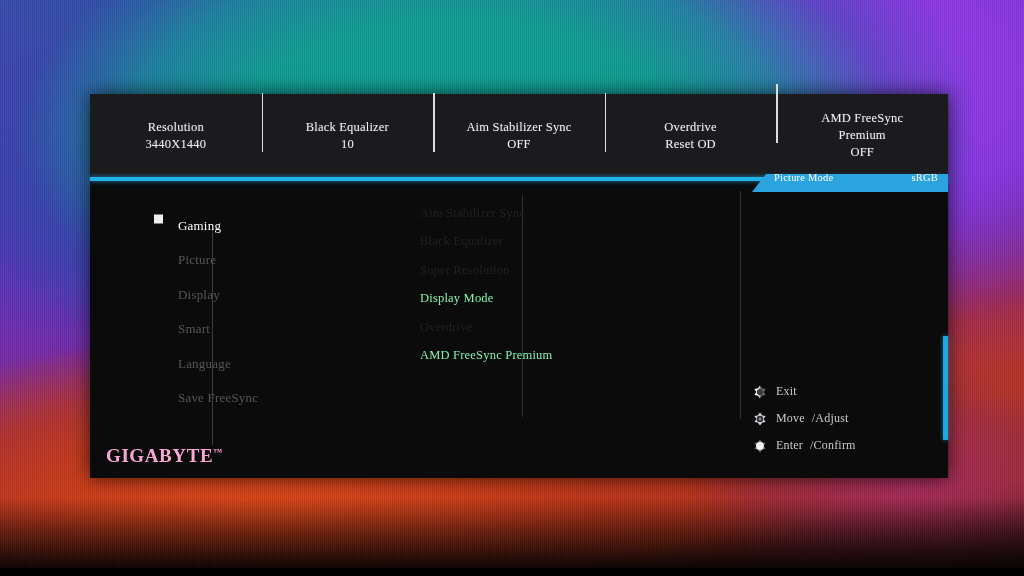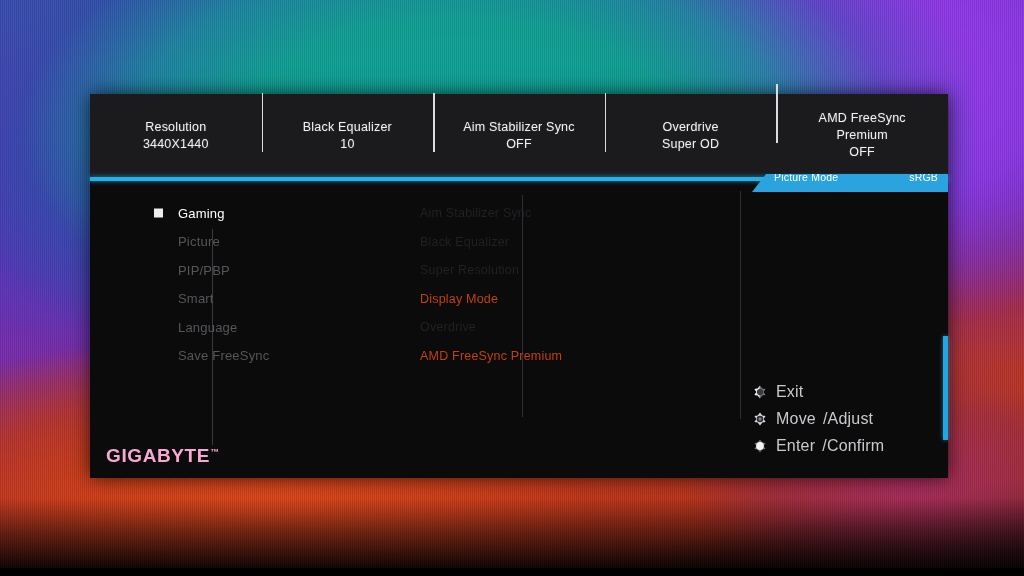--- a/index.html
+++ b/index.html
@@ -6,21 +6,21 @@
   html, body {
     margin: 0;
     padding: 0;
     background: #000;
   }
   #screen {
     position: relative;
     width: 1024px;
     height: 568px;
     overflow: hidden;
-    font-family: Liberation Sans, sans-serif;
+    font-family: Liberation Serif, serif;
     background: #2a1040;
   }
 
   
   .bg-base {
     position: absolute;
     inset: 0;
     background: linear-gradient(170deg,
         #3e4fb3 0%,
         #5a3fc0 18%,
@@ -206,24 +206,25 @@
   .col-cat {
     position: absolute;
     left: 58px;
     top: 18px;
     width: 175px;
   }
   .cat-item {
     position: relative;
     height: 28.5px;
     display: flex;
-    align-items: center;
+    align-items: flex-end;
     font-size: 13px;
     letter-spacing: 0.2px;
     padding-left: 30px;
+    margin-top: 6px;
   }
   .cat-item.active { color: #ffffff; }
   .cat-item.dim    { color: #55565a; }
   .cat-marker {
     position: absolute;
     left: 6px;
     top: 50%;
     transform: translateY(-50%);
     width: 9px;
     height: 9px;
@@ -246,21 +247,21 @@
     width: 185px;
   }
   .sub-item {
     height: 28.5px;
     display: flex;
     align-items: center;
     font-size: 12.5px;
     letter-spacing: 0.2px;
     white-space: nowrap;
   }
-  .sub-item.lvl-on   { color: #c2410c; }
+  .sub-item.lvl-on   { color: #86efac; }
   .sub-item.lvl-off  { color: #202124; }
 
   
   .divider {
     position: absolute;
     width: 1px;
     background: #2e2f33;
   }
   .div-a { left: 432px; top: 14px; height: 222px; }
   .div-b { left: 650px; top: 10px; height: 228px; }
@@ -269,21 +270,21 @@
   .hints {
     position: absolute;
     left: 662px;
     top: 197px;
     width: 190px;
   }
   .hint-row {
     display: flex;
     align-items: center;
     height: 27px;
-    font-size: 16px;
+    font-size: 12px;
     color: #c9cace;
     letter-spacing: 0.2px;
   }
   .hint-icon {
     width: 16px;
     height: 16px;
     margin-right: 8px;
     flex: 0 0 16px;
   }
   .hint-sep { width: 7px; }
@@ -345,21 +346,21 @@
         <span class="s-value glow-soft">10</span>
       </div>
 
       <div class="status-item">
         <span class="s-label glow-soft">Aim Stabilizer Sync</span>
         <span class="s-value glow-soft">OFF</span>
       </div>
 
       <div class="status-item">
         <span class="s-label glow-soft">Overdrive</span>
-        <span class="s-value glow-soft">Super OD</span>
+        <span class="s-value glow-soft">Reset OD</span>
       </div>
 
 
       <div class="status-item">
         <span class="s-label glow-soft" style="white-space:pre-line;">AMD FreeSync
 Premium</span>
         <span class="s-value glow-soft">OFF</span>
       </div>
 
     </div>
@@ -380,21 +381,21 @@
         <div class="cat-rail"></div>
 
         <div class="cat-item active">
           <span class="cat-marker"></span>
           <span>Gaming</span>
         </div>
         <div class="cat-item dim">
           <span>Picture</span>
         </div>
         <div class="cat-item dim">
-          <span>PIP/PBP</span>
+          <span>Display</span>
         </div>
         <div class="cat-item dim">
           <span>Smart</span>
         </div>
         <div class="cat-item dim">
           <span>Language</span>
         </div>
         <div class="cat-item dim">
           <span>Save FreeSync</span>
         </div>

